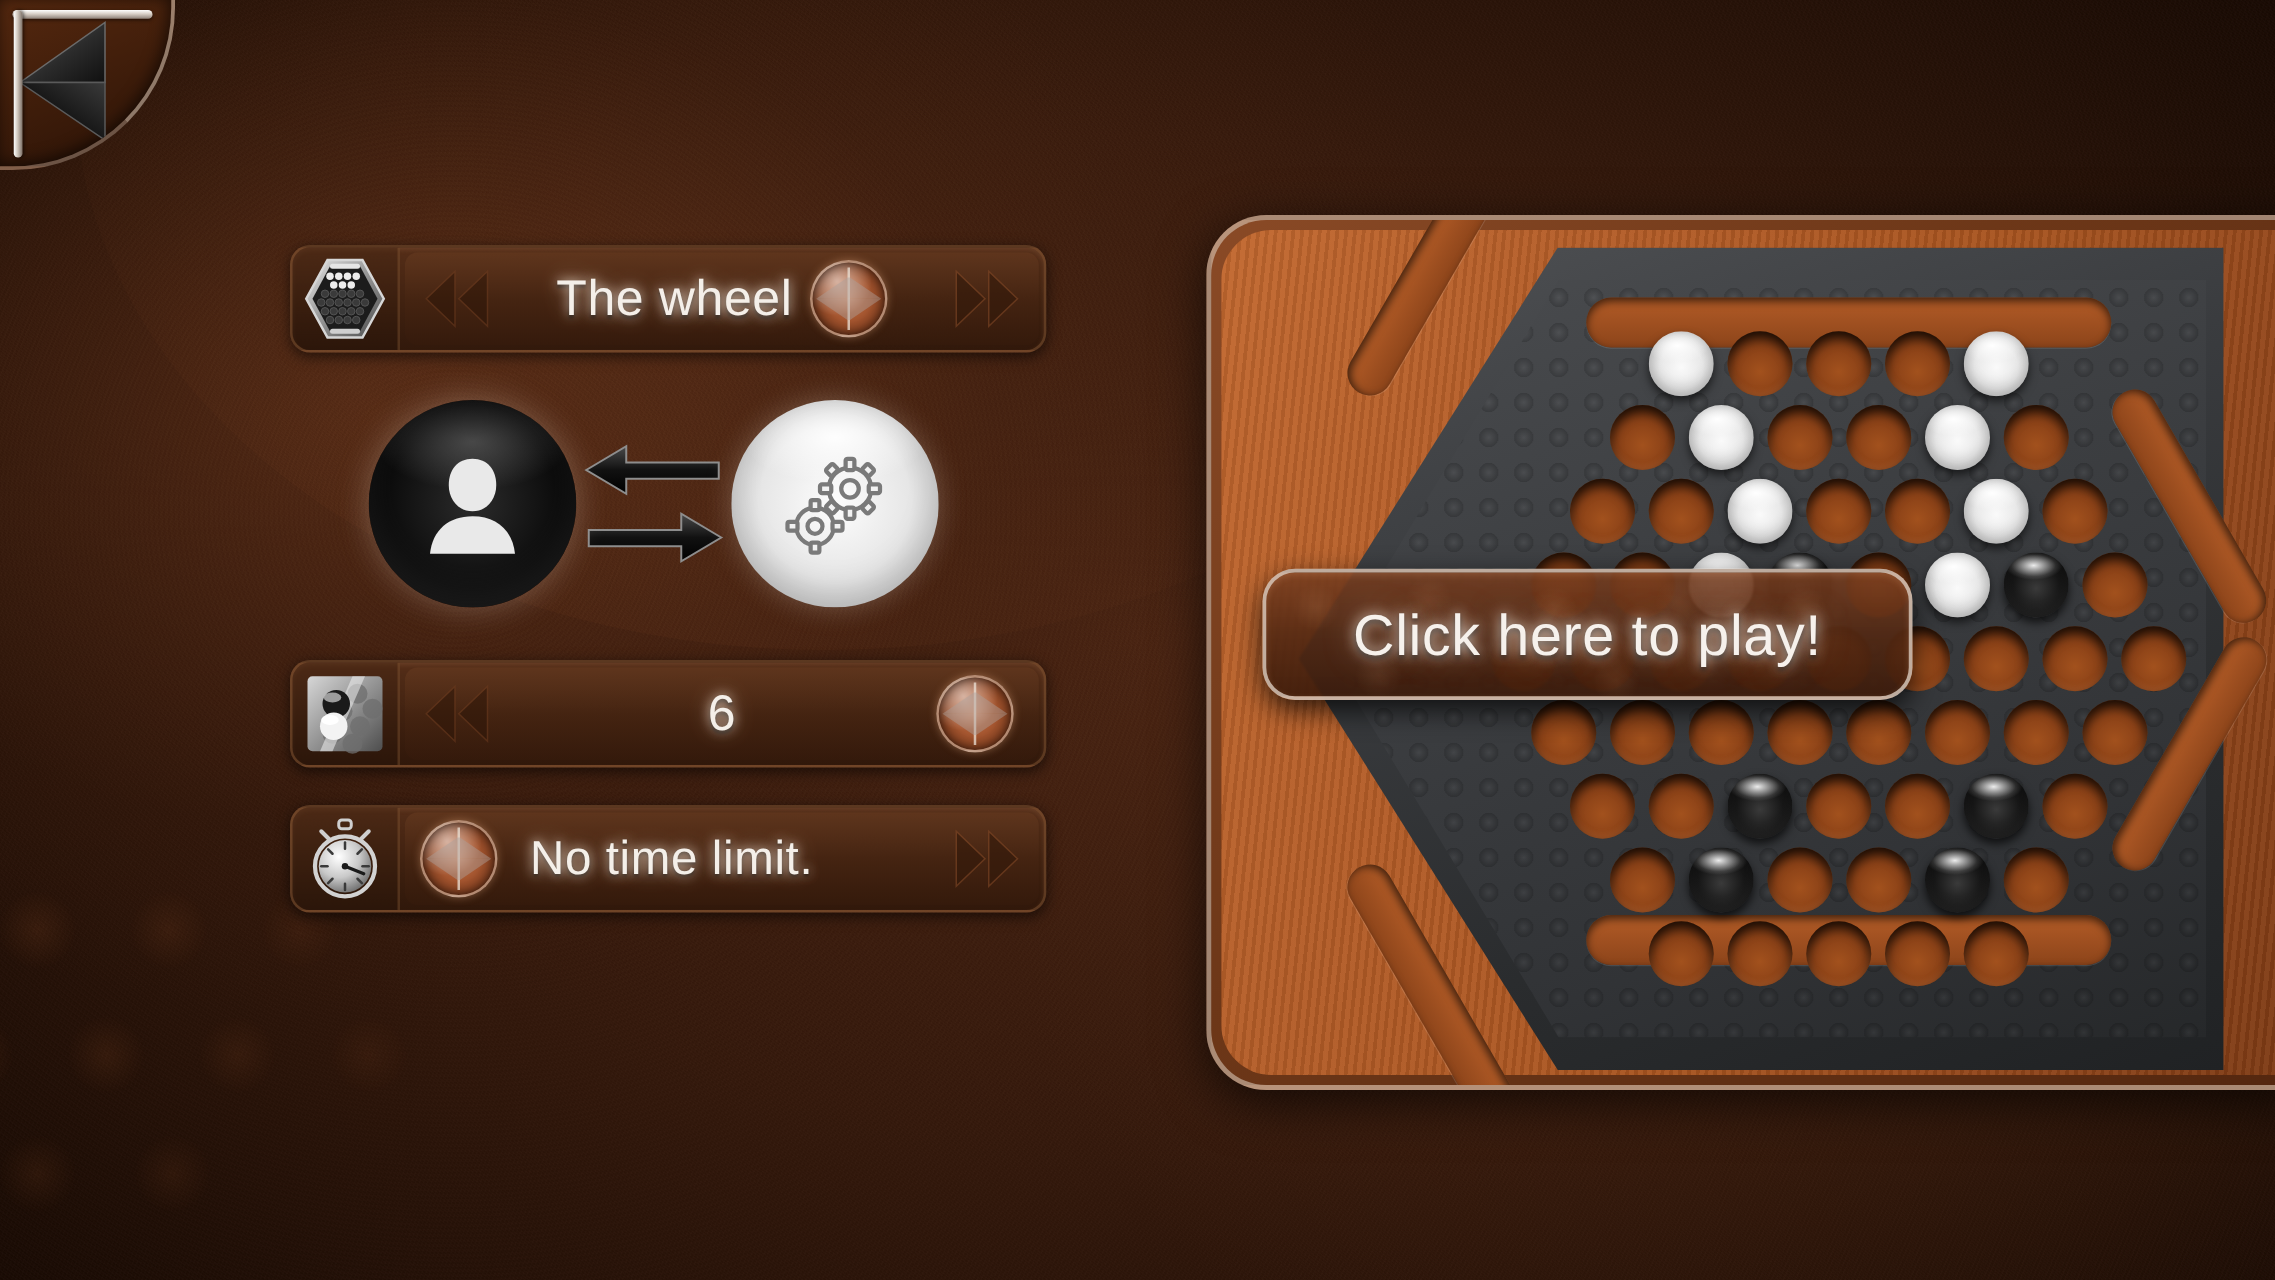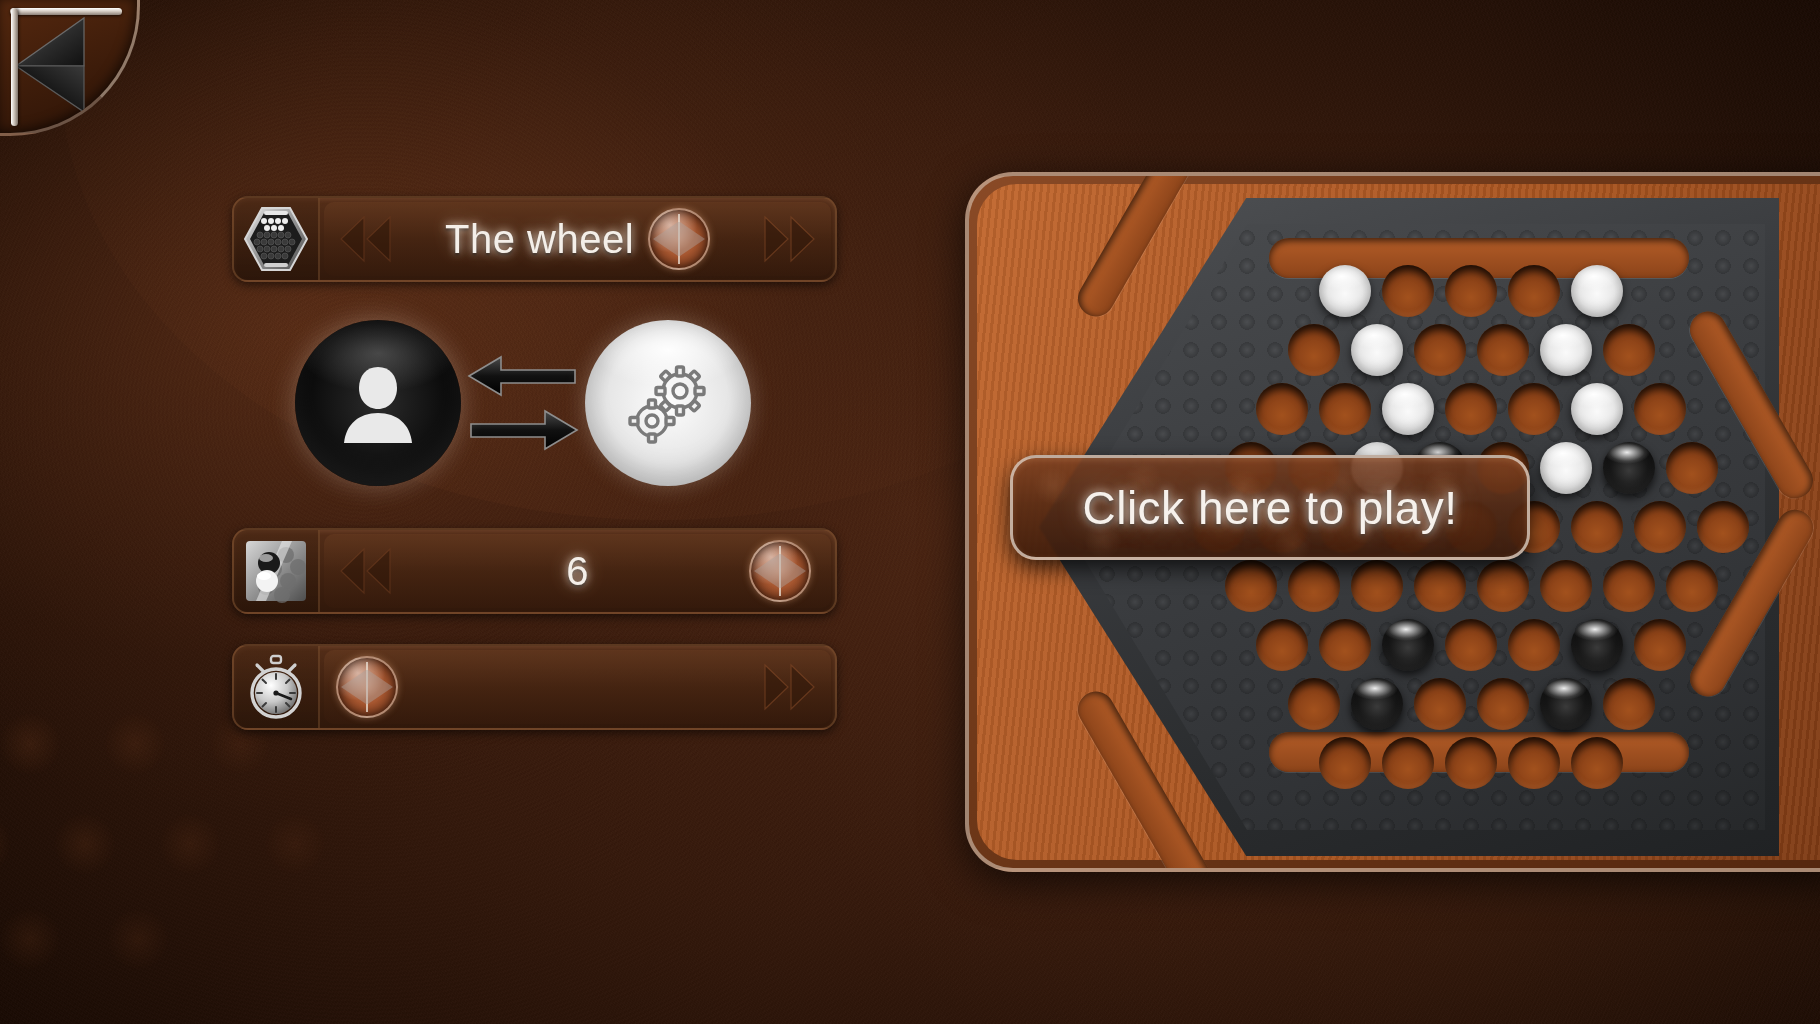--- a/index.html
+++ b/index.html
@@ -544,20 +544,21 @@
           <line x1="18.5" y1="52.5" x2="22" y2="49"></line>
         </g>
         <line x1="32" y1="39" x2="47" y2="45" stroke="#1a1a1a" stroke-width="2.6" stroke-linecap="round"></line>
         <circle cx="32" cy="39" r="2.6" fill="#1a1a1a"></circle>
       </svg>
     </div>
     <div class="row-body" style="justify-content:flex-start; padding-left:8px;">
       <span class="lens" style="margin-left:4px; margin-right:26px;">
         <span class="lens-lower"></span>
       </span>
+      <span class="row-label small">No time limit.</span>
       <svg class="chev right" viewBox="0 0 58 52" style="opacity:.62;">
         <polygon points="6,4 6,48 29,26" fill="#33190a" stroke="#7d4524" stroke-width="1.2"></polygon>
         <polygon points="32,4 32,48 55,26" fill="#33190a" stroke="#7d4524" stroke-width="1.2"></polygon>
       </svg>
     </div>
   </div>
 
 
   <div id="board-frame">
     <div id="board-wood"></div>

